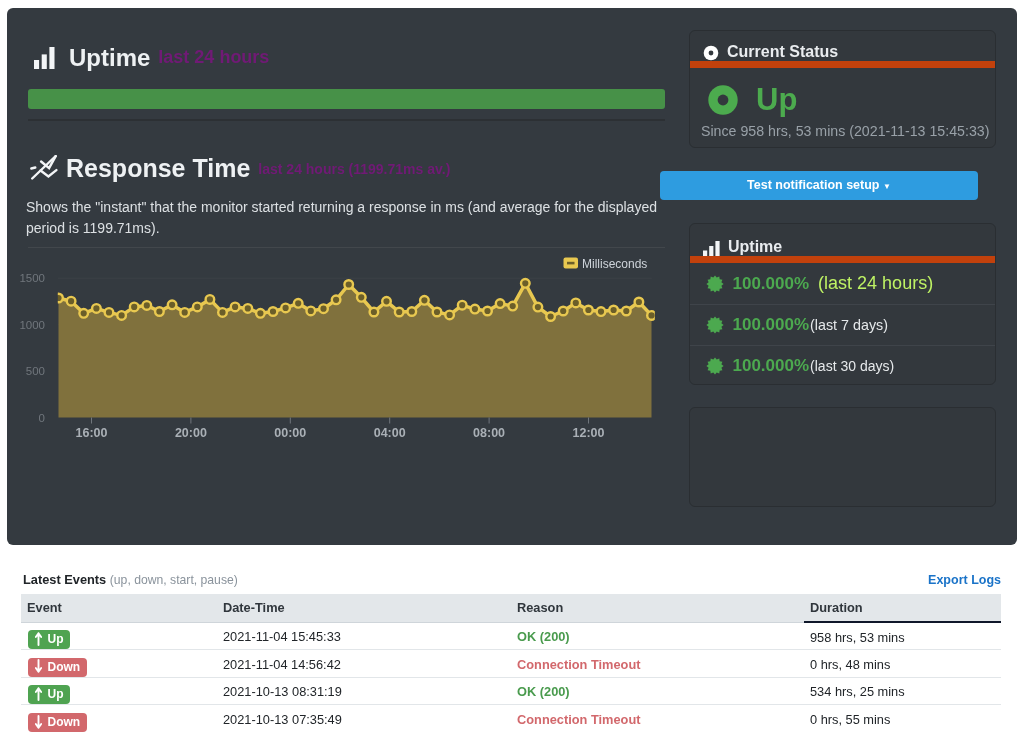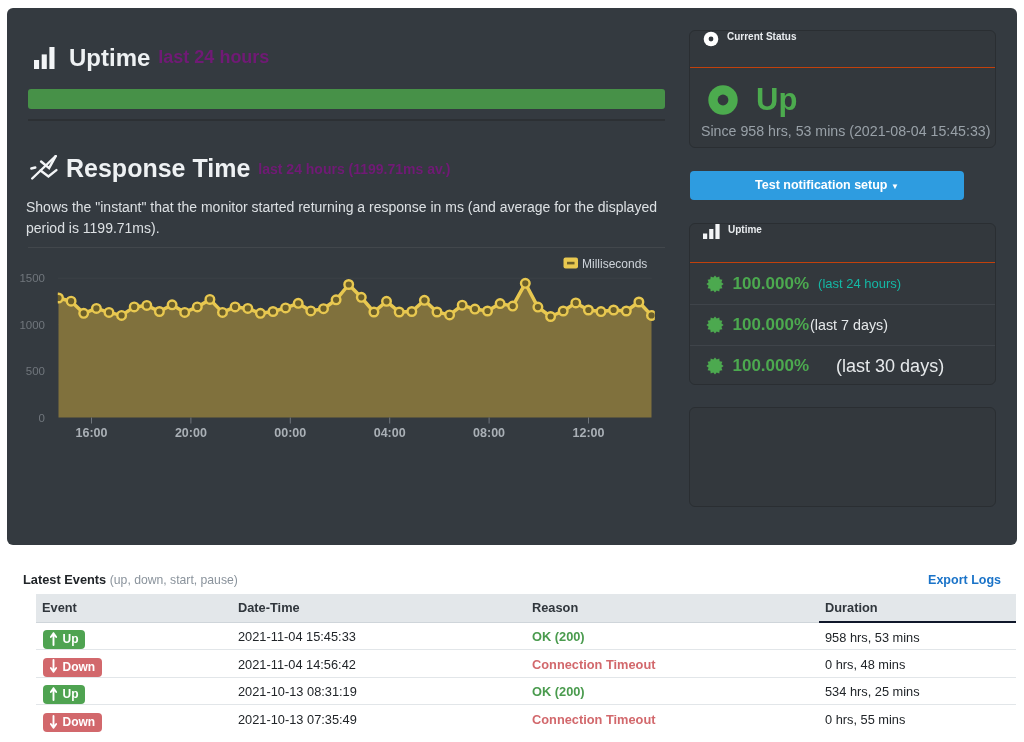--- a/index.html
+++ b/index.html
@@ -2,21 +2,21 @@
 <html><head><meta charset="utf-8">
 <style>
 *{margin:0;padding:0;box-sizing:border-box}
 html,body{width:1024px;height:742px;background:#fff;font-family:"Liberation Sans",sans-serif;position:relative;overflow:hidden}
 .abs{position:absolute}
 .panel{left:7px;top:8px;width:1010px;height:537px;background:#343a40;border-radius:6px}
 .hrow{display:flex;align-items:center}
 .wt{color:#eef1f3;font-weight:bold}
 .grn{color:#701a75;font-weight:bold}
 .card{background:#33383d;border:1px solid #2a2e32;border-radius:6px}
-.cardhead{display:flex;align-items:flex-start;border-bottom:1px solid #c2410c;color:#e9ecef;font-weight:bold;font-size:10px}
+.cardhead{display:flex;align-items:flex-end;border-bottom:7px solid #c2410c;color:#e9ecef;font-weight:bold;font-size:16px}
 .badge{display:inline-block;border-radius:4px;color:#fff;font-weight:bold;font-size:12px;line-height:19px;padding:0 6.5px;position:relative;top:3px;margin-left:1px}
 td{font-size:12.8px;color:#212529;padding:2px 0 0 6px;height:27.5px;border-top:1px solid #e2e6e9}
 th{font-size:12.8px;color:#30363c;text-align:left;padding:0 0 0 6px;height:28.5px}
 </style></head>
 <body>
 <div class="abs panel"></div>
 
 <div class="abs hrow" style="left:34px;top:44px;height:27px">
   <svg width="21" height="22" viewBox="0 0 21 22" style="margin-right:14px">
     <rect x="0" y="13" width="5.1" height="9" fill="#f3f5f7"></rect>
@@ -144,64 +144,64 @@
       </svg>
     Current Status
   </div>
   <div class="abs hrow" style="left:18px;top:53.5px;height:31px">
     <svg width="30" height="30" viewBox="-15 -15 30 30" style="margin-right:18px">
         <circle r="14.7" fill="#4CAB4E"></circle>
         <circle r="5.4" fill="#33383d"></circle>
       </svg>
     <span style="font-size:31px;font-weight:bold;color:#4CAB4E">Up</span>
   </div>
-  <div class="abs" style="left:11px;top:92px;font-size:14.2px;color:#99a1a8;white-space:nowrap">Since 958 hrs, 53 mins (2021-08-04 15:45:33)</div>
-</div>
-
-<div class="abs" style="left:690px;top:170.5px;width:274px;height:29.5px;background:#2E9CE0;border-radius:4px;color:#fff;font-weight:bold;font-size:12.5px;text-align:center;line-height:29.5px">Test notification setup <span style="font-size:8px">▼</span></div>
+  <div class="abs" style="left:11px;top:92px;font-size:14.2px;color:#99a1a8;white-space:nowrap">Since 958 hrs, 53 mins (2021-11-13 15:45:33)</div>
+</div>
+
+<div class="abs" style="left:660px;top:170.5px;width:318px;height:29.5px;background:#2E9CE0;border-radius:4px;color:#fff;font-weight:bold;font-size:12.5px;text-align:center;line-height:29.5px">Test notification setup <span style="font-size:8px">▼</span></div>
 
 <div class="abs card" style="left:689px;top:223px;width:307px;height:162px">
   <div class="cardhead" style="height:39px;padding-left:13px">
     <svg width="17" height="15" viewBox="0 0 17 15" style="margin-right:8px">
       <rect x="0" y="9.5" width="4.2" height="5.5" fill="#f3f5f7"></rect>
       <rect x="6.2" y="5" width="4.2" height="10" fill="#f3f5f7"></rect>
       <rect x="12.4" y="0" width="4.2" height="15" fill="#f3f5f7"></rect>
     </svg>
     Uptime
   </div>
   <div class="hrow" style="height:41px;padding-left:15.5px">
     <svg width="18" height="18" viewBox="-9 -9 18 18" style="margin-right:9px">
         <polygon points="0.00,-8.60 1.71,-6.38 4.30,-7.45 4.67,-4.67 7.45,-4.30 6.38,-1.71 8.60,0.00 6.38,1.71 7.45,4.30 4.67,4.67 4.30,7.45 1.71,6.38 0.00,8.60 -1.71,6.38 -4.30,7.45 -4.67,4.67 -7.45,4.30 -6.38,1.71 -8.60,0.00 -6.38,-1.71 -7.45,-4.30 -4.67,-4.67 -4.30,-7.45 -1.71,-6.38" fill="#4CA94F"></polygon>
       </svg>
     <span style="font-size:17px;font-weight:bold;color:#4CA94F">100.000%</span>
-    <span style="font-size:13px;color:#14b8a6;margin-left:9px">(last 24 hours)</span>
+    <span style="font-size:18px;color:#bef264;margin-left:9px">(last 24 hours)</span>
   </div>
   <div class="hrow" style="height:41px;padding-left:15.5px;border-top:1px solid #3f444a">
     <svg width="18" height="18" viewBox="-9 -9 18 18" style="margin-right:9px">
         <polygon points="0.00,-8.60 1.71,-6.38 4.30,-7.45 4.67,-4.67 7.45,-4.30 6.38,-1.71 8.60,0.00 6.38,1.71 7.45,4.30 4.67,4.67 4.30,7.45 1.71,6.38 0.00,8.60 -1.71,6.38 -4.30,7.45 -4.67,4.67 -7.45,4.30 -6.38,1.71 -8.60,0.00 -6.38,-1.71 -7.45,-4.30 -4.67,-4.67 -4.30,-7.45 -1.71,-6.38" fill="#4CA94F"></polygon>
       </svg>
     <span style="font-size:17px;font-weight:bold;color:#4CA94F">100.000%</span>
     <span style="font-size:14.3px;color:#e6e9eb;margin-left:1px">(last 7 days)</span>
   </div>
   <div class="hrow" style="height:41px;padding-left:15.5px;border-top:1px solid #3f444a">
     <svg width="18" height="18" viewBox="-9 -9 18 18" style="margin-right:9px">
         <polygon points="0.00,-8.60 1.71,-6.38 4.30,-7.45 4.67,-4.67 7.45,-4.30 6.38,-1.71 8.60,0.00 6.38,1.71 7.45,4.30 4.67,4.67 4.30,7.45 1.71,6.38 0.00,8.60 -1.71,6.38 -4.30,7.45 -4.67,4.67 -7.45,4.30 -6.38,1.71 -8.60,0.00 -6.38,-1.71 -7.45,-4.30 -4.67,-4.67 -4.30,-7.45 -1.71,-6.38" fill="#4CA94F"></polygon>
       </svg>
     <span style="font-size:17px;font-weight:bold;color:#4CA94F">100.000%</span>
-    <span style="font-size:18px;color:#e6e9eb;margin-left:27px">(last 30 days)</span>
+    <span style="font-size:14px;color:#e6e9eb;margin-left:1px">(last 30 days)</span>
   </div>
 </div>
 
 <div class="abs card" style="left:689px;top:406.5px;width:307px;height:100.5px">
 </div>
 
 <div class="abs" style="left:23px;top:571.5px;font-size:12.8px;color:#212529"><b>Latest Events</b> <span style="color:#8a939c;font-weight:normal;font-size:12.2px">(up, down, start, pause)</span></div>
 <div class="abs" style="right:23px;top:573px;font-size:12.5px;font-weight:bold;color:#1a73c8">Export Logs</div>
 
-<table class="abs" style="left:36px;top:593.5px;width:980px;border-collapse:collapse;table-layout:fixed">
+<table class="abs" style="left:21px;top:593.5px;width:980px;border-collapse:collapse;table-layout:fixed">
   <colgroup>
       <col style="width:196px">
       <col style="width:294px">
       <col style="width:293px">
       <col style="width:197px">
     </colgroup>
   <tbody>
       <tr style="background:#e3e7ea">
         <th>Event</th>
         <th>Date-Time</th>

